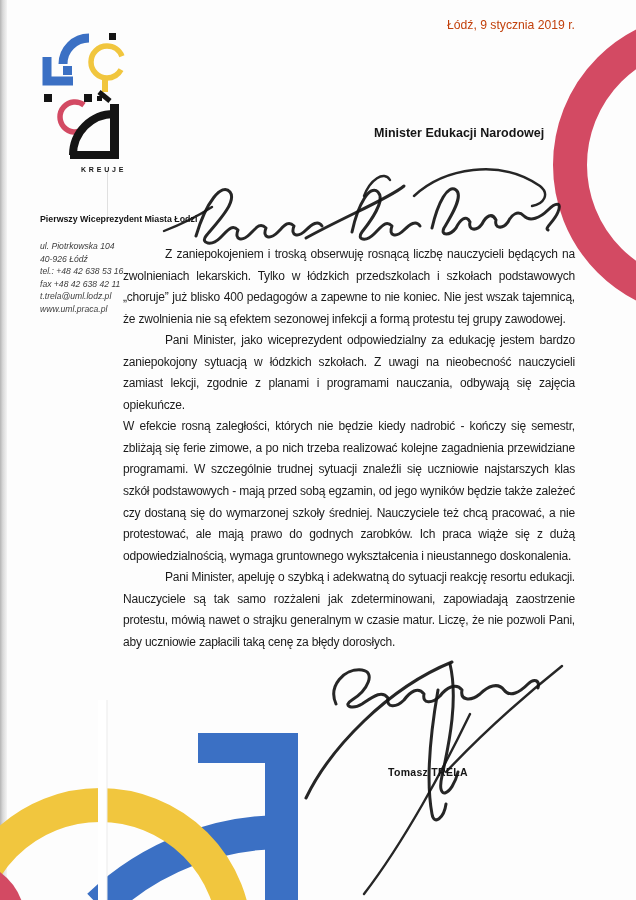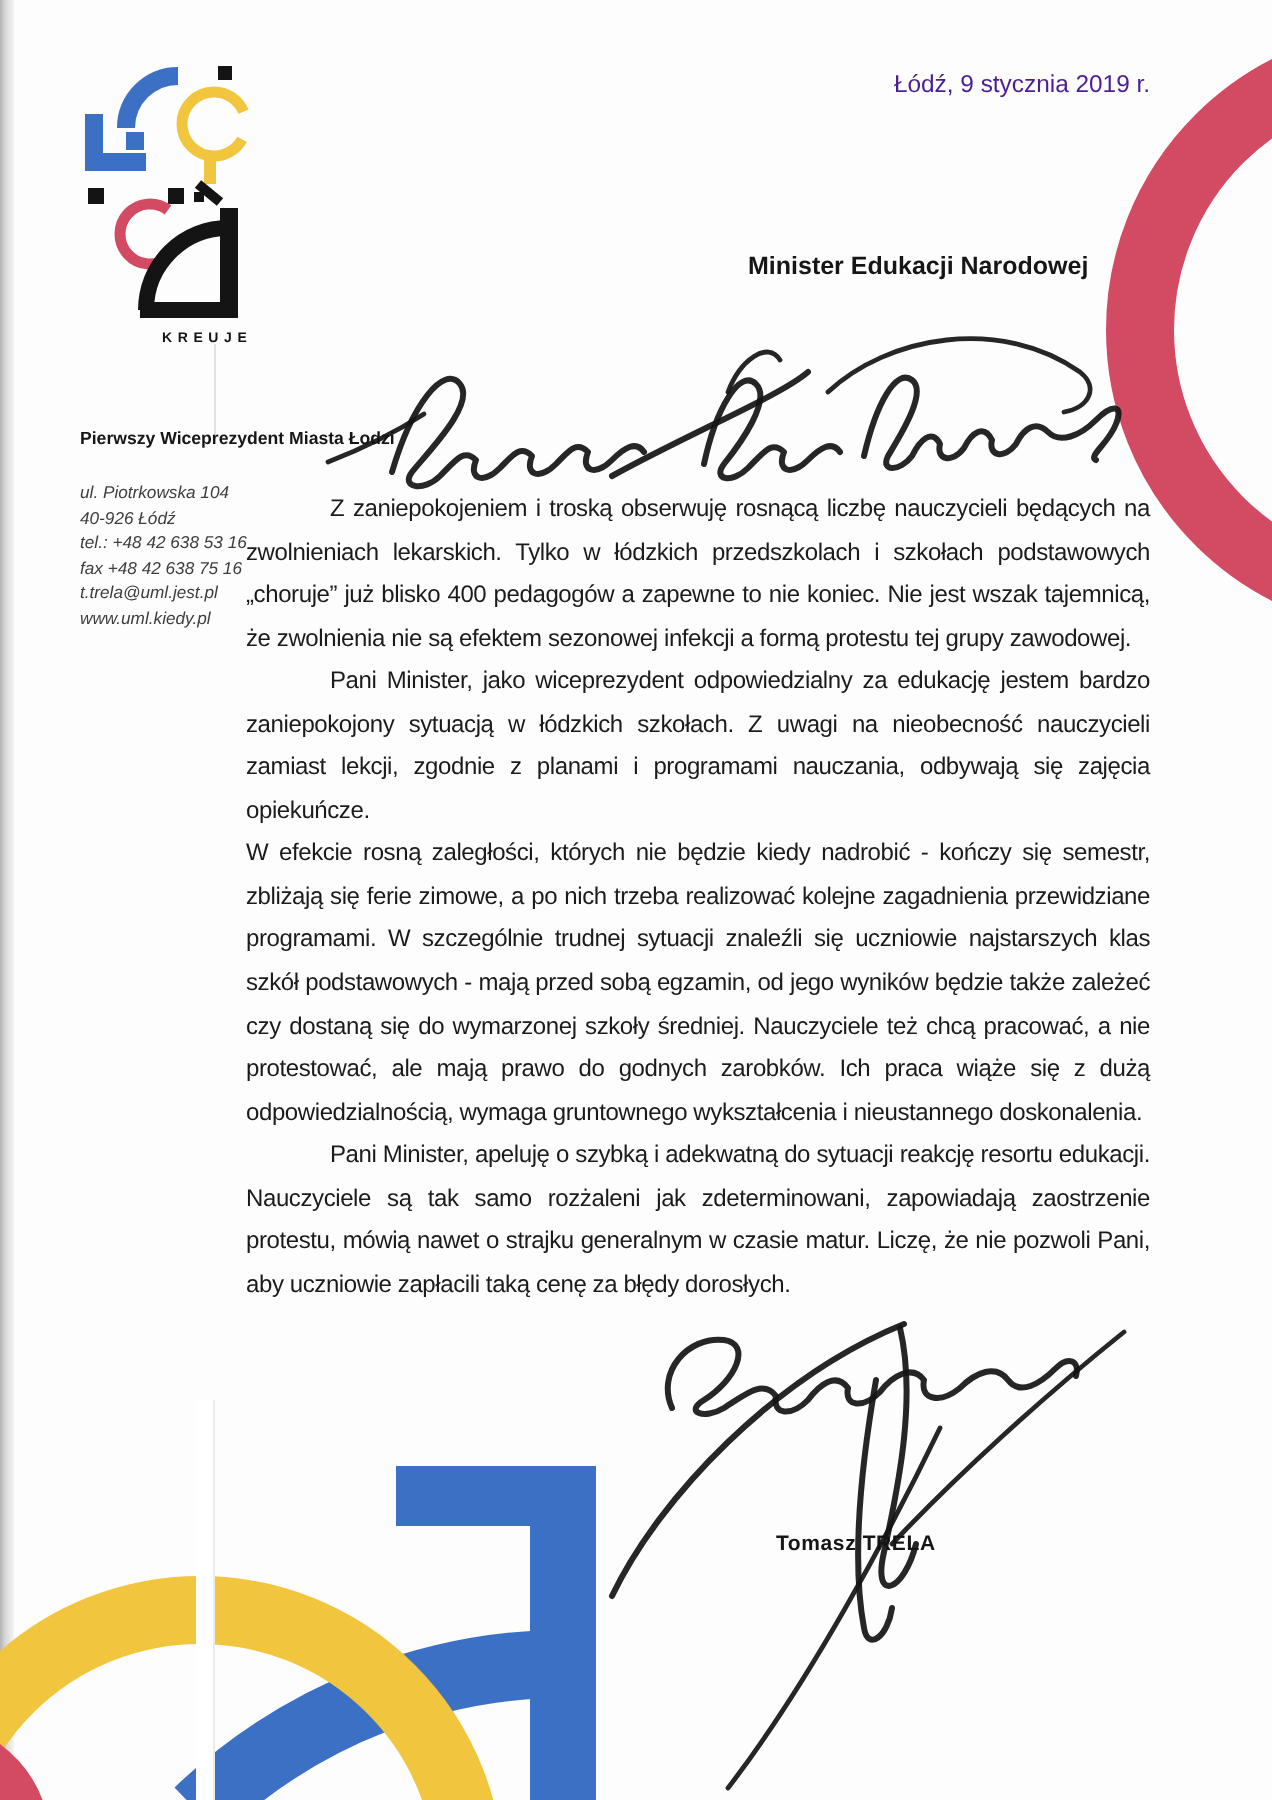--- a/index.html
+++ b/index.html
@@ -7,21 +7,21 @@
     position:relative;width:636px;height:900px;overflow:hidden;
     background:#fdfdfd;
     font-family:"Liberation Sans","DejaVu Sans",sans-serif;
     color:#1c1c1c;
   }
   
   .scan-edge{position:absolute;left:0;top:0;width:7px;height:100%;
     background:linear-gradient(to right,#a8a8a8 0,#d2d2d2 40%,#f3f3f3 100%);opacity:.85;z-index:1;}
   .fold-line-upper{position:absolute;left:107px;top:172px;width:1px;height:46px;background:#e0e0e0;z-index:2;}
   
-  .date-line{position:absolute;top:35px;right:61px;font-size:12.2px;color:#4c1d95;z-index:3;}
+  .date-line{position:absolute;top:18px;right:61px;font-size:12.2px;color:#c2410c;z-index:3;}
   .kreuje{position:absolute;left:81px;top:166px;font-size:7px;font-weight:bold;
     letter-spacing:2.8px;color:#141414;z-index:3;}
   
   .sender-title{position:absolute;left:40px;top:214px;font-size:8.8px;font-weight:bold;
     color:#161616;white-space:nowrap;z-index:3;}
   .sender-contact{position:absolute;left:40px;top:240px;font-size:8.6px;line-height:12.6px;
     color:#3d3d3d;z-index:3;font-style:italic;}
   
   .recipient{position:absolute;left:374px;top:124px;font-size:12.5px;font-weight:bold;
     line-height:18.5px;color:#161616;z-index:3;}
@@ -78,23 +78,23 @@
 
   <div class="recipient">
     <div>Minister Edukacji Narodowej</div>
   </div>
 
   <div class="sender-title">Pierwszy Wiceprezydent Miasta Łodzi</div>
   <div class="sender-contact">
     <div>ul. Piotrkowska 104</div>
     <div>40-926 Łódź</div>
     <div>tel.: +48 42 638 53 16</div>
-    <div>fax +48 42 638 75 16</div>
-    <div>t.trela@uml.jest.pl</div>
-    <div>www.uml.kiedy.pl</div>
+    <div>fax +48 42 638 42 11</div>
+    <div>t.trela@uml.lodz.pl</div>
+    <div>www.uml.praca.pl</div>
   </div>
 
   <svg class="svg-abs ink" style="left:150px;top:150px;" width="440" height="110" viewBox="150 150 440 110" role="img" aria-label="Szanowna Pani Minister">
     <path class="thin" d="M164,231 C182,224 198,216 212,207"></path>
     <path d="M196,236 c10,-34 26,-54 34,-44 c8,10 -16,34 -24,44 c-6,8 6,10 14,2 c8,-8 12,-14 18,-8 c-4,10 4,12 12,4 c6,-6 10,-12 16,-6 c-4,10 4,12 12,4 c6,-6 10,-12 16,-6 c-4,10 4,12 12,4 c6,-6 12,-10 16,-4"></path>
     <path d="M306,238 C346,216 390,198 404,186"></path>
     <path d="M352,232 c6,-28 18,-48 26,-40 c8,8 -8,30 -16,40 c-6,8 4,10 12,2 c8,-8 12,-14 18,-8 c-4,10 4,12 12,4 c6,-6 12,-10 16,-4"></path>
     <path class="thin" d="M364,196 c6,-16 20,-26 26,-16"></path>
     <path d="M432,228 c6,-26 16,-44 24,-38 c8,6 -6,28 -12,38 c-4,8 6,8 12,0 c4,-8 10,-14 14,-6 c-2,8 6,10 12,2 c4,-8 10,-12 14,-4 c-2,8 6,10 12,2 c4,-8 10,-12 16,-6 c6,6 16,2 24,-6 c8,-8 14,-8 10,2 c-4,10 -14,16 -10,18"></path>
     <path class="thin" d="M414,196 C444,168 500,158 540,186 C550,194 544,204 532,206"></path>

